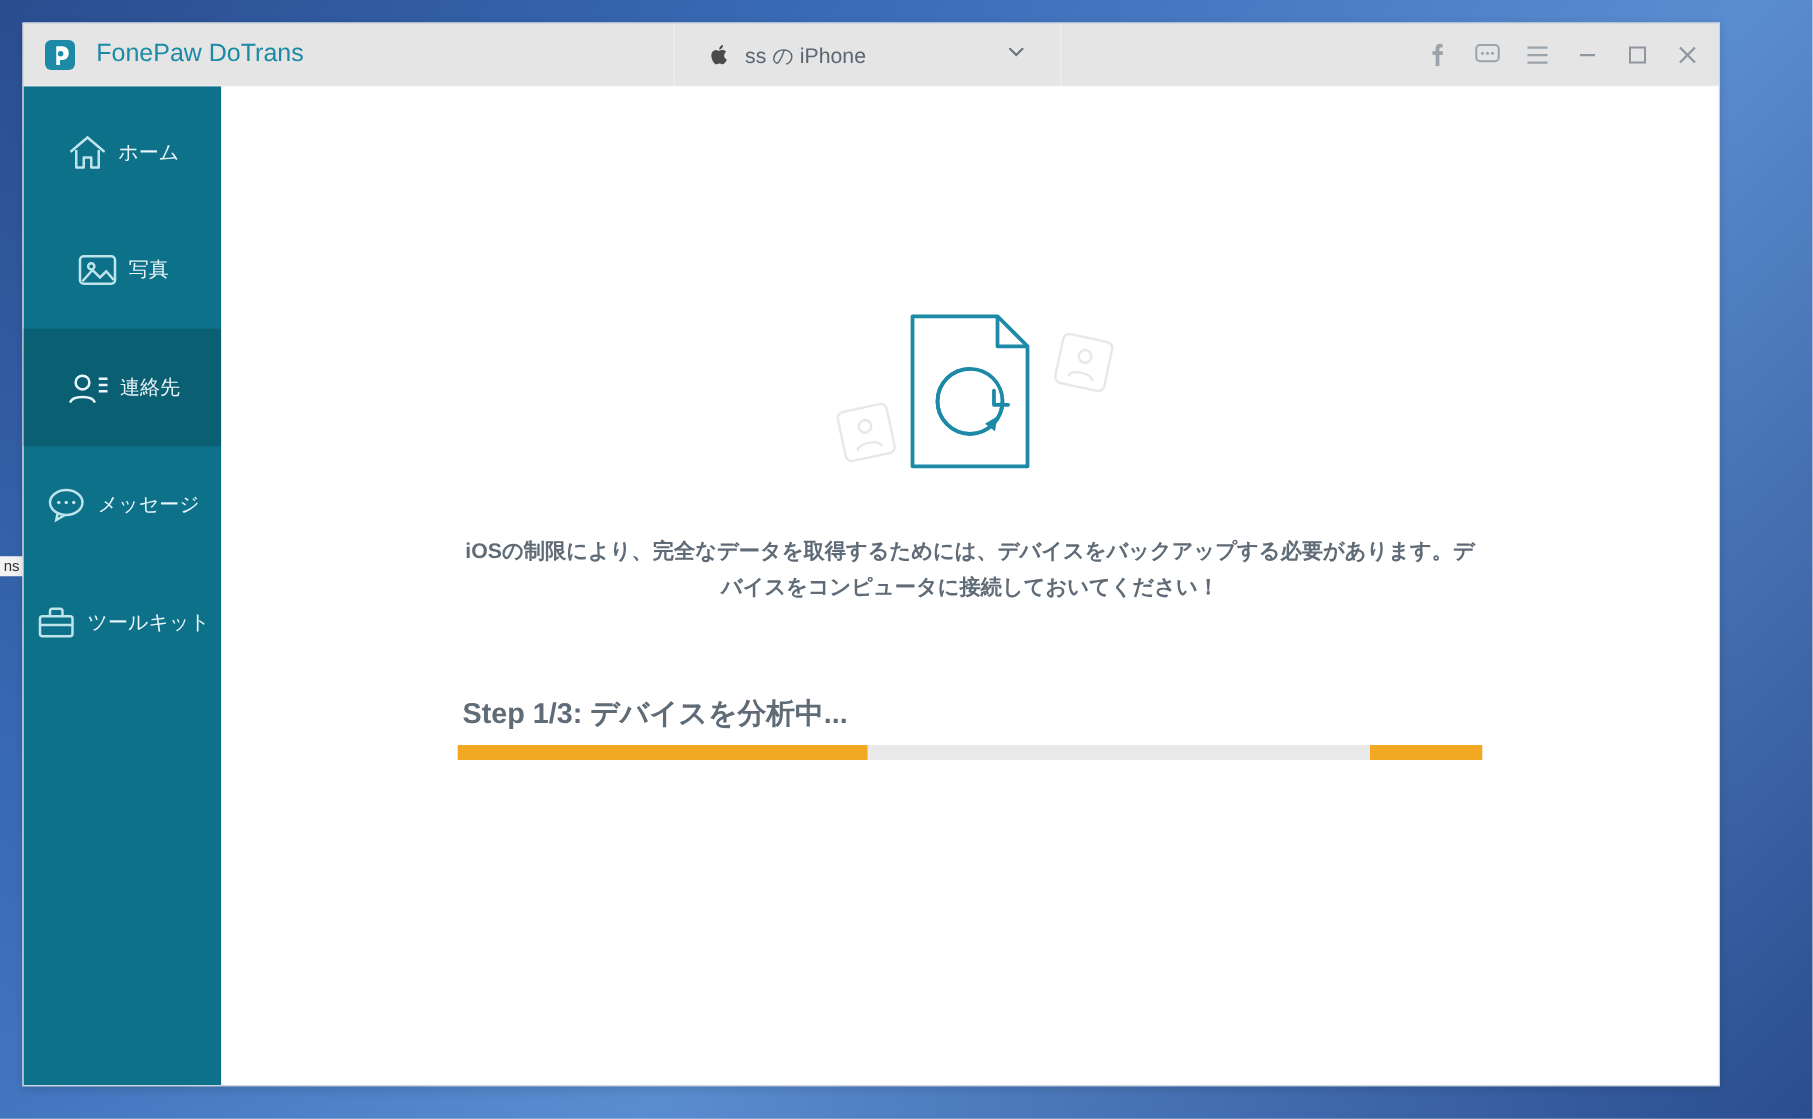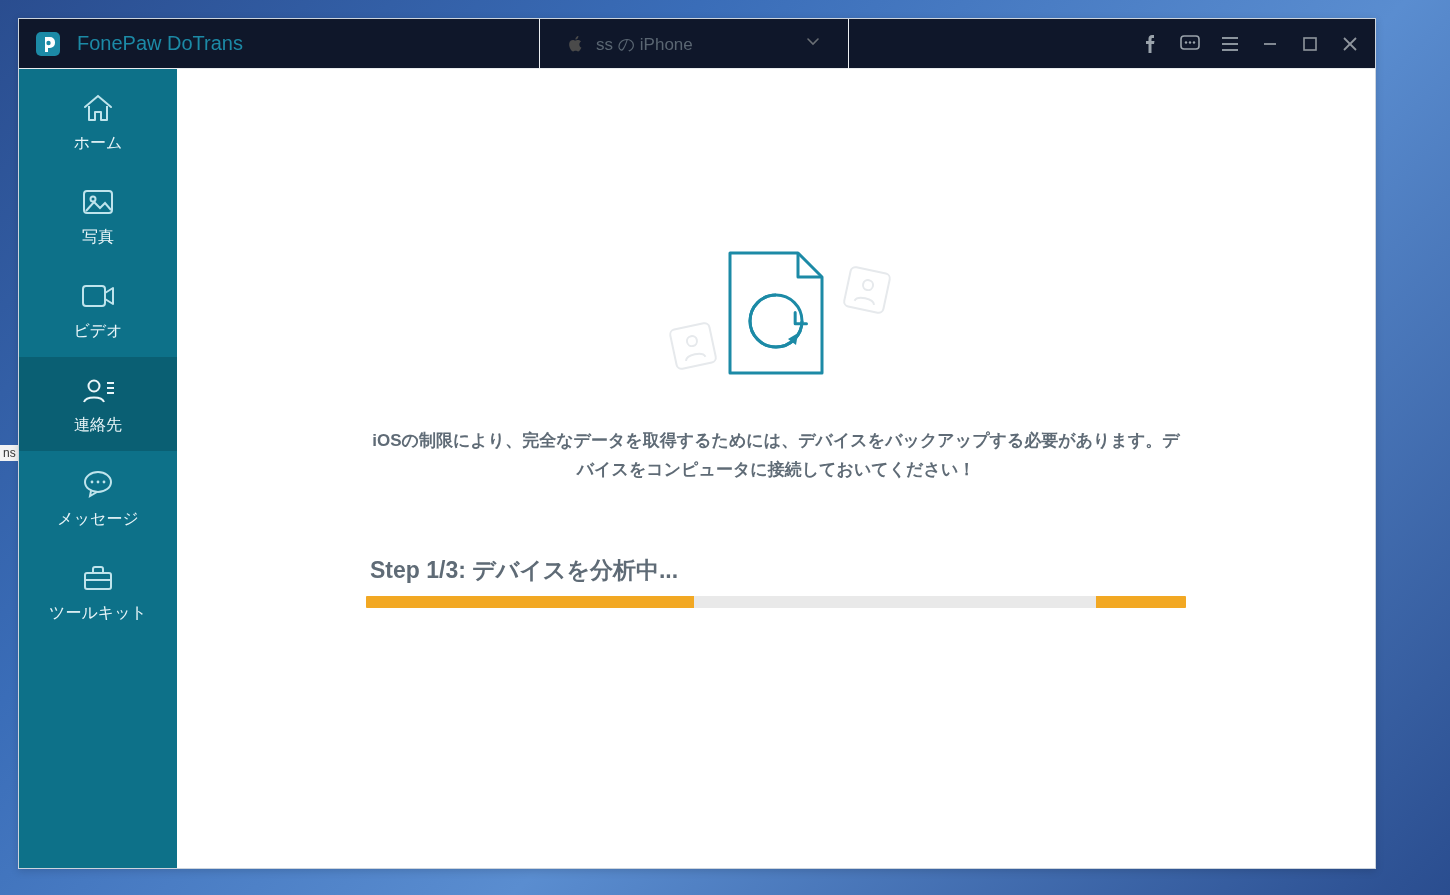--- a/index.html
+++ b/index.html
@@ -20,21 +20,21 @@
     color: #333;
     background: #f3f3f3;
     padding: 1px 3px;
   }
   .app-window {
     position: absolute;
     left: 18px;
     top: 18px;
     width: 1358px;
     height: 851px;
-    background: #0f172a;
+    background: #e5e5e5;
     border: 1px solid #ccd4dd;
     box-shadow: 0 2px 8px rgba(0,0,0,0.15);
     display: flex;
     flex-direction: column;
   }
   
   .titlebar {
     height: 50px;
     border-bottom: 1px solid #e9ecef;
     display: flex;
@@ -96,21 +96,20 @@
   .sidebar {
     width: 158px;
     background: #0d7189;
     display: flex;
     flex-direction: column;
     padding-top: 6px;
   }
   .side-item {
     height: 94px;
     display: flex;
-    flex-direction: column;
     align-items: center;
     justify-content: center;
     color: #eaf6f9;
     cursor: pointer;
     gap: 8px;
   }
   .side-item.active {
     background: #0a5f73;
     font-family: Liberation Mono, monospace;
   }
@@ -270,29 +269,20 @@
         </div>
         <div class="side-item">
           <span class="s-icon">
             <svg width="34" height="28" viewBox="0 0 34 28">
               <rect x="3" y="3" width="28" height="22" rx="3" fill="none" stroke="#bfe4ec" stroke-width="2"></rect>
               <circle cx="12" cy="11" r="2.5" fill="none" stroke="#bfe4ec" stroke-width="2"></circle>
               <path d="M5 23 L13 14 L19 20 L24 15 L30 22" fill="none" stroke="#bfe4ec" stroke-width="2"></path>
             </svg>
           </span>
           <span class="s-label">写真</span>
-        </div>
-        <div class="side-item">
-          <span class="s-icon">
-            <svg width="36" height="26" viewBox="0 0 36 26">
-              <rect x="3" y="3" width="22" height="20" rx="3" fill="none" stroke="#bfe4ec" stroke-width="2"></rect>
-              <path d="M25 10 L33 5 V21 L25 16" fill="none" stroke="#bfe4ec" stroke-width="2" stroke-linejoin="round"></path>
-            </svg>
-          </span>
-          <span class="s-label">ビデオ</span>
         </div>
         <div class="side-item active">
           <span class="s-icon">
             <svg width="36" height="28" viewBox="0 0 36 28">
               <circle cx="14" cy="10" r="5.5" fill="none" stroke="#eaf6f9" stroke-width="2"></circle>
               <path d="M4 26c2-6 18-6 20 0" fill="none" stroke="#eaf6f9" stroke-width="2"></path>
               <line x1="27" y1="7" x2="34" y2="7" stroke="#eaf6f9" stroke-width="2"></line>
               <line x1="27" y1="12" x2="34" y2="12" stroke="#eaf6f9" stroke-width="2"></line>
               <line x1="27" y1="17" x2="34" y2="17" stroke="#eaf6f9" stroke-width="2"></line>
             </svg>

